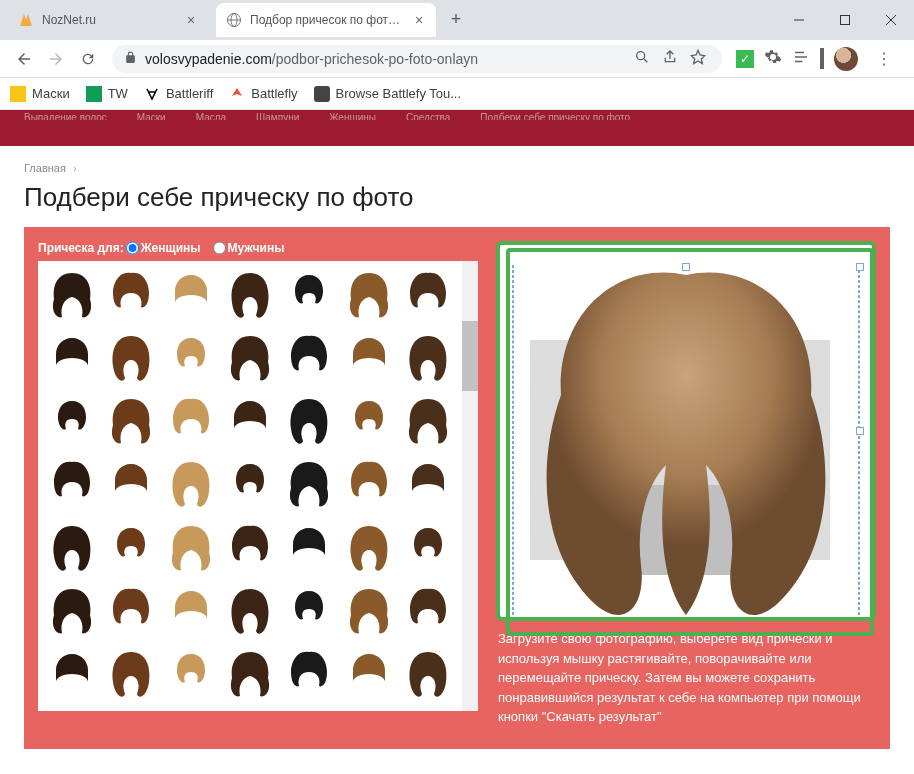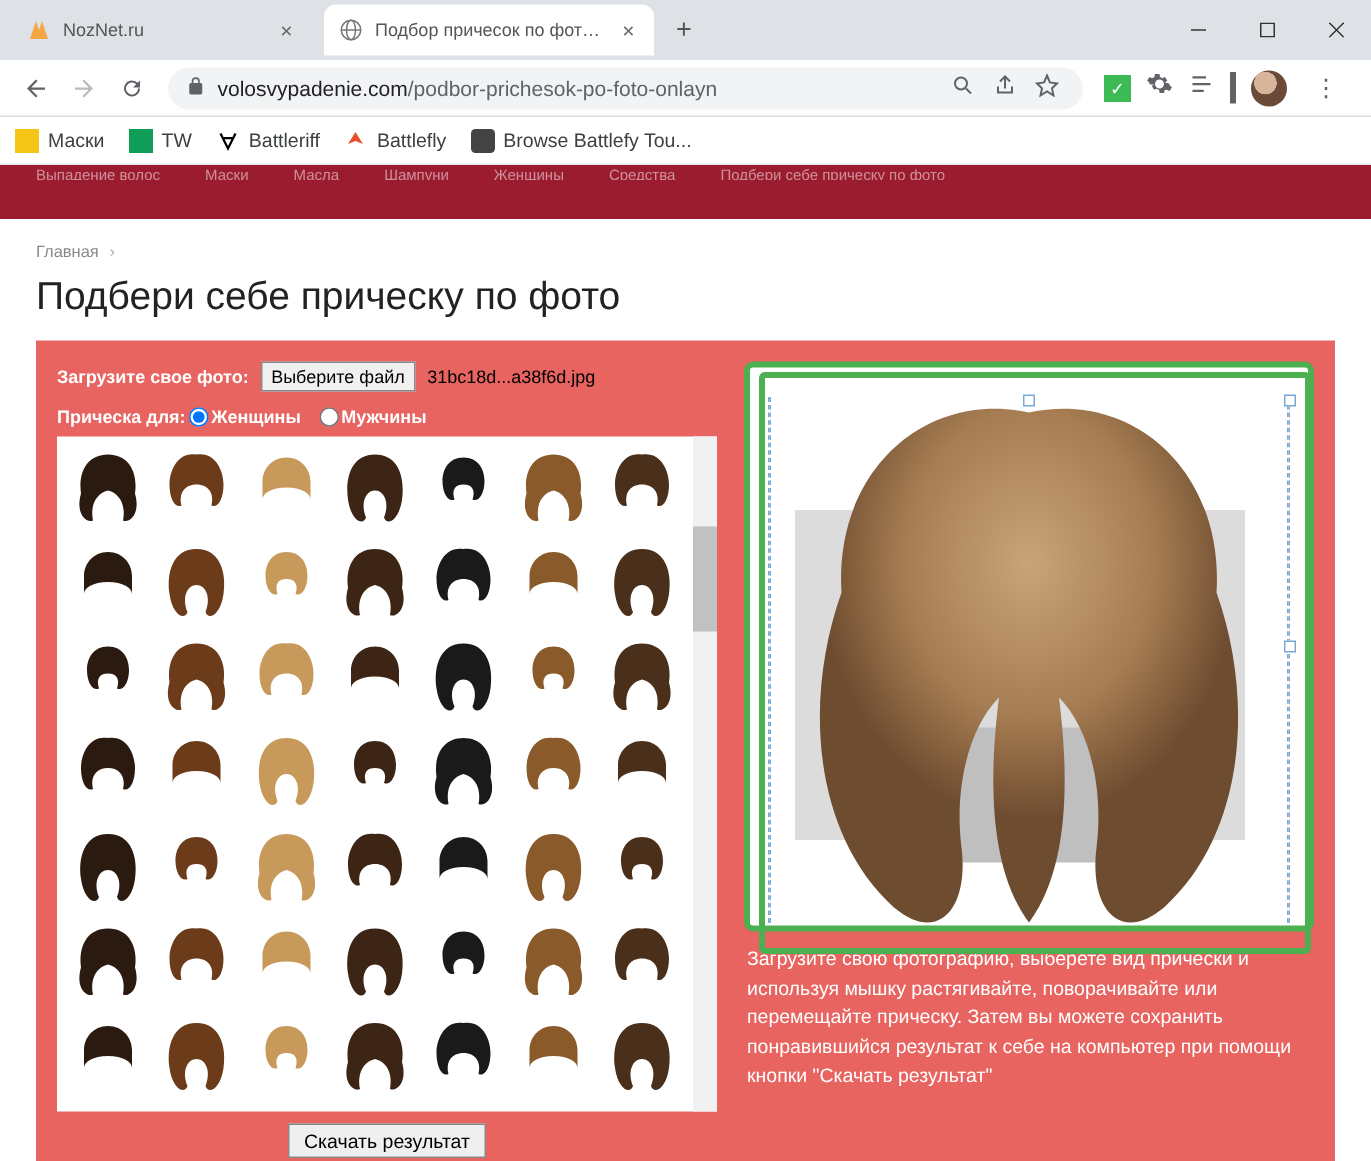--- a/index.html
+++ b/index.html
@@ -216,25 +216,20 @@
 
   <div class="breadcrumb">
     <span>Главная</span>
     <span class="chev">›</span>
   </div>
 
   <h1 class="pagetitle">Подбери себе прическу по фото</h1>
 
   <div class="redbox">
     <div class="leftcol">
-      <div class="uploadrow">
-        <span>Загрузите свое фото:</span>
-        <span class="filebtn">Выберите файл</span>
-        <span class="filename">31bc18d...a38f6d.jpg</span>
-      </div>
       <div class="genderrow">
         <span>Прическа для:</span>
         <input type="radio" checked="" style="">
           <label>Женщины</label>
         <input type="radio" style="">
           <label>Мужчины</label>
       </div>
       <div class="hairgrid-wrap">
         <div class="hairgrid" id="hairgrid">
             <div class="hair">
@@ -479,21 +474,20 @@
             </div>
             <div class="hair">
               <svg viewBox="0 0 48 52">
                 <path fill="#4a2f1a" d="M24 4 C8 4 4 20 6 34 C8 48 16 52 18 46 C14 36 18 28 24 28 C30 28 34 36 30 46 C32 52 40 48 42 34 C44 20 40 4 24 4 Z"></path>
               </svg>
             </div>
           </div>
         <div class="scroll-track"></div>
         <div class="scroll-thumb"></div>
       </div>
-      <button class="dlbtn">Скачать результат</button>
     </div>
 
     <div class="rightcol">
       <div class="greenframe">
 
         <div class="sel-line" style="left:12px; top:20px; width:1px; height:350px"></div>
         <div class="sel-line" style="right:12px; top:20px; width:1px; height:350px"></div>
         <div class="sel-handle" style="left:50%; top:18px; transform:translateX(-50%)"></div>
         <div class="sel-handle" style="right:8px; top:18px"></div>
         <div class="sel-handle" style="right:8px; top:50%; transform:translateY(-50%)"></div>

